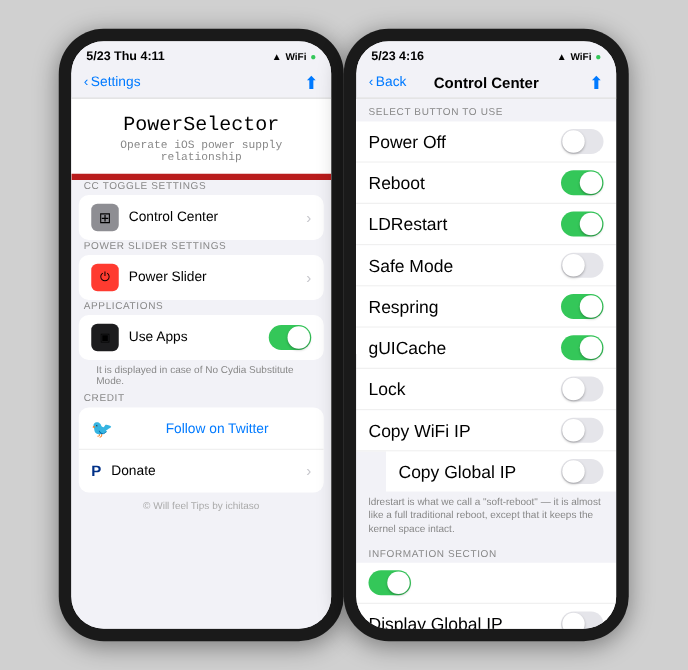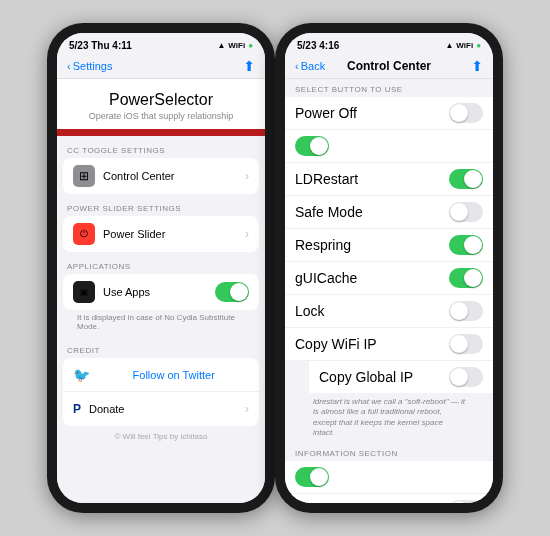--- a/index.html
+++ b/index.html
@@ -81,26 +81,26 @@
     .screen-content {
       flex: 1;
       overflow: hidden;
       background: #f2f2f7;
     }
     
     .app-header {
       text-align: center;
       padding: 12px 10px 8px;
       background: #fff;
-      border-bottom: 7px solid #b91c1c;
+      border-bottom: 5px solid #b91c1c;
+      font-family: Liberation Mono, monospace;
     }
     .app-title { font-size: 16px; font-weight: 300; color: #000; }
     .app-subtitle { font-size: 9px; color: #888; margin-top: 2px; }
     .section-group {
-      margin-top: 10px;
     }
     .section-label {
       font-size: 8px;
       color: #888;
       text-transform: uppercase;
       padding: 0 10px 3px;
       letter-spacing: 0.5px;
     }
     .settings-card {
       background: #fff;
@@ -201,23 +201,22 @@
       background: #fff;
       border-radius: 50%;
       top: 1px;
       box-shadow: 0 1px 2px rgba(0,0,0,0.3);
     }
     .right-toggle.on::after { right: 1px; }
     .right-toggle.off::after { left: 1px; }
     .info-note {
       font-size: 8px;
       color: #888;
-      padding: 4px 28px;
+      padding: 4px 10px;
       line-height: 1.3;
-      font-style: italic;
     }
   </style>
 </head>
 <body>
 
 <div class="phones-container">
 
   <div class="phone">
     <div class="phone-screen">
 
@@ -235,21 +234,21 @@
           <span>‹</span>
           <span>Settings</span>
         </div>
         <span class="nav-action">⬆</span>
       </div>
 
       <div class="screen-content">
 
         <div class="app-header">
           <div class="app-title">PowerSelector</div>
-          <div class="app-subtitle">Operate iOS that supply relationship</div>
+          <div class="app-subtitle">Operate iOS power supply relationship</div>
         </div>
 
         <div class="section-group">
           <div class="section-label">CC TOGGLE SETTINGS</div>
           <div class="settings-card">
             <div class="settings-row">
               <div class="row-icon gray">⊞</div>
               <span class="row-label">Control Center</span>
               <span class="row-chevron">›</span>
             </div>
@@ -323,20 +322,21 @@
       <div class="screen-content" style="overflow-y:auto;">
 
         <div class="right-section-header">SELECT BUTTON TO USE</div>
 
         <div>
           <div class="right-row">
             <span class="right-row-label">Power Off</span>
             <div class="right-toggle off"></div>
           </div>
           <div class="right-row">
+            <span class="right-row-label">Reboot</span>
             <div class="right-toggle on"></div>
           </div>
           <div class="right-row">
             <span class="right-row-label">LDRestart</span>
             <div class="right-toggle on"></div>
           </div>
           <div class="right-row">
             <span class="right-row-label">Safe Mode</span>
             <div class="right-toggle off"></div>
           </div>

